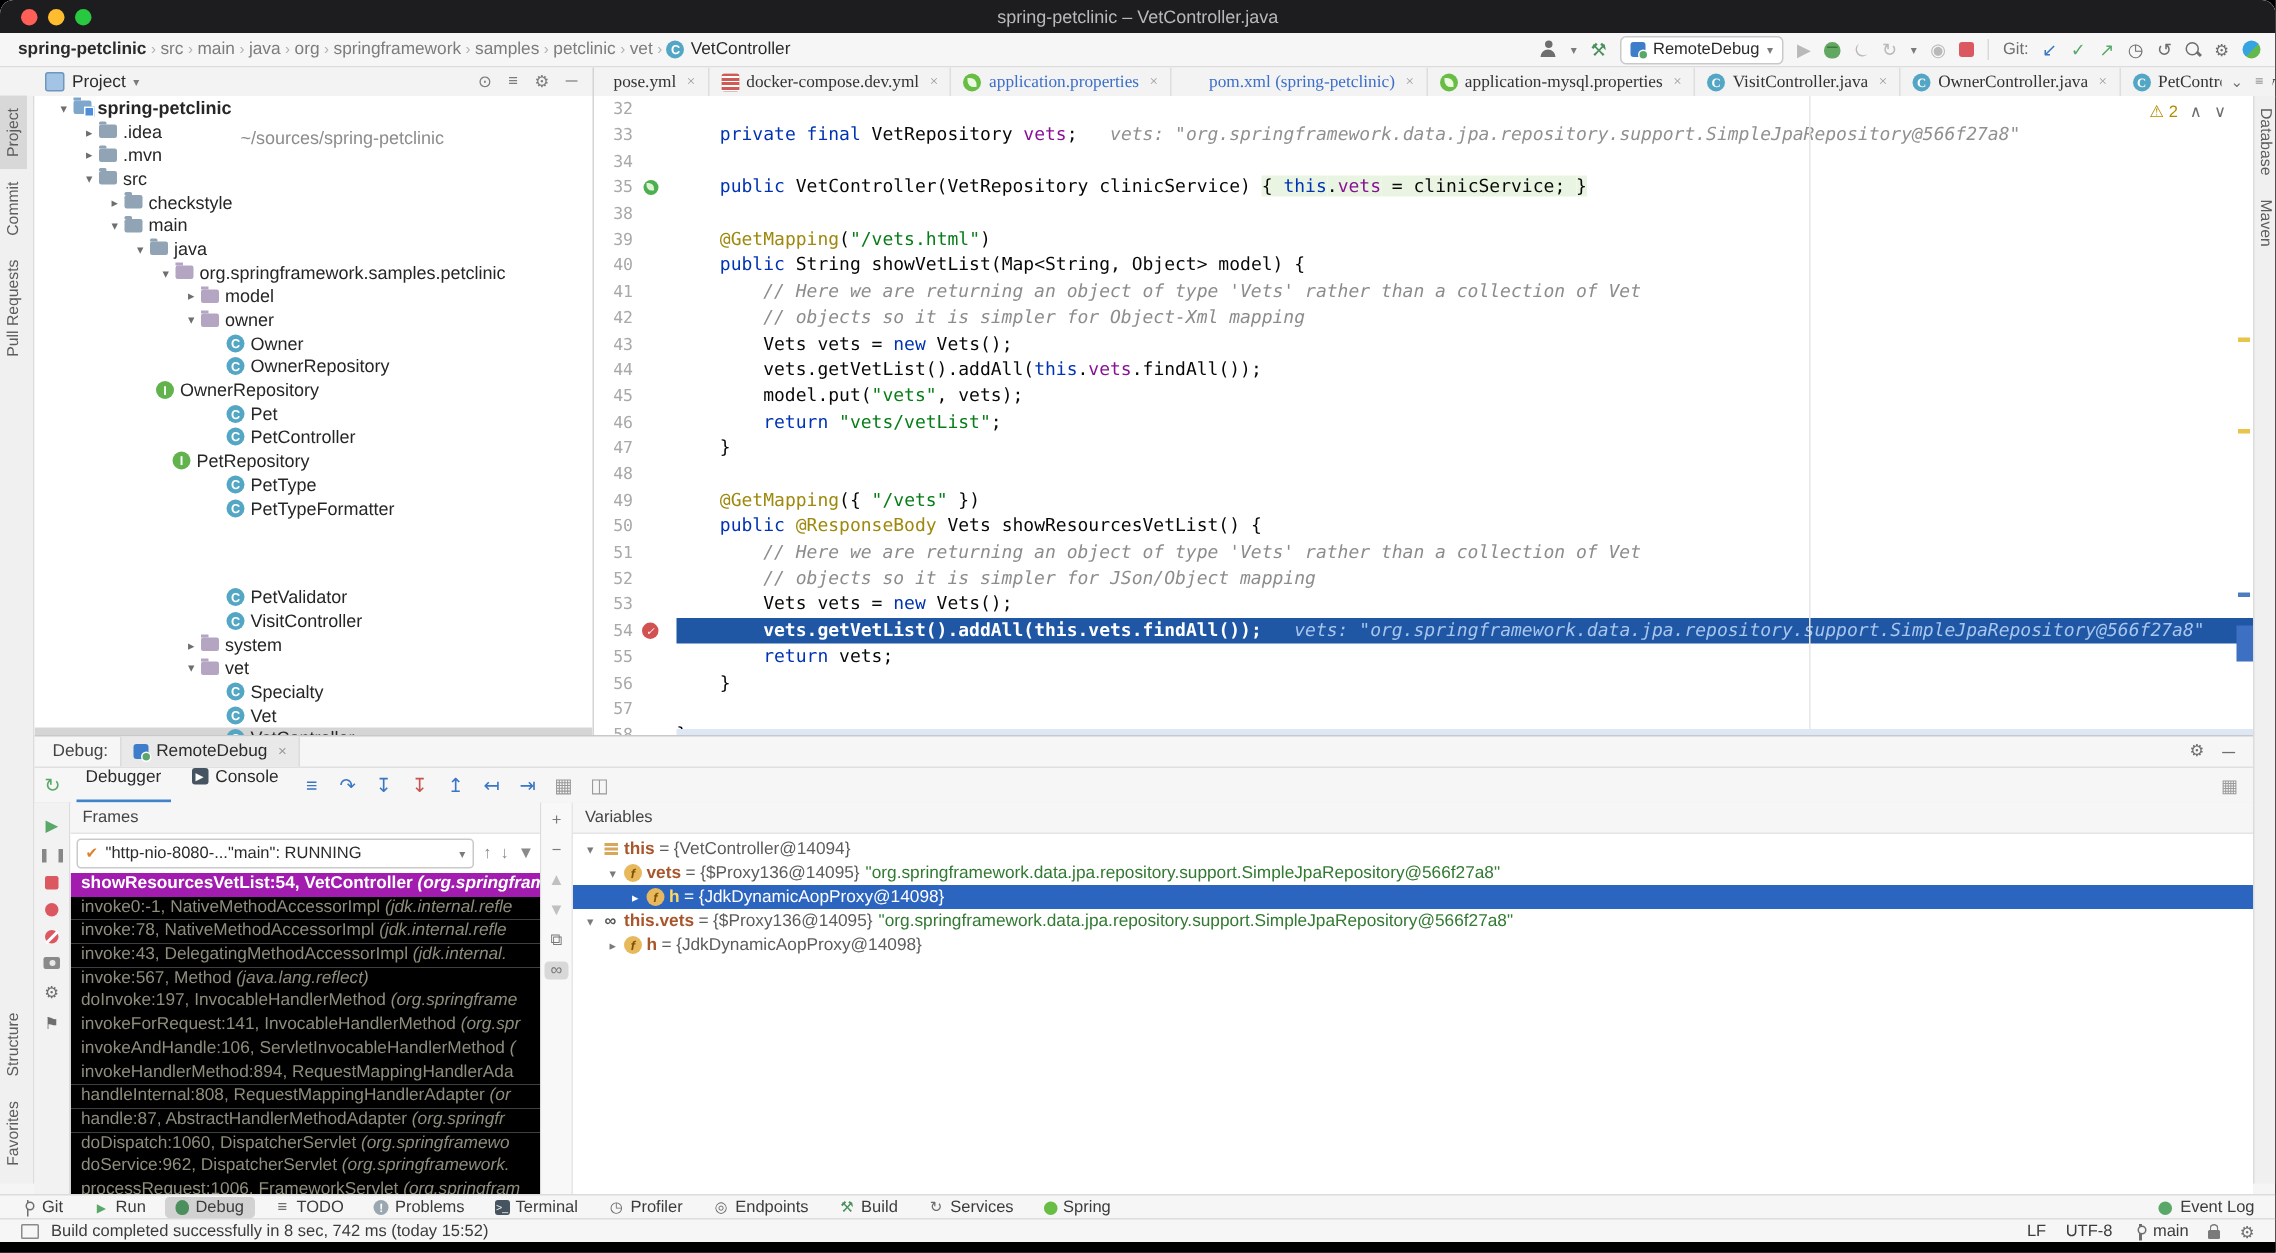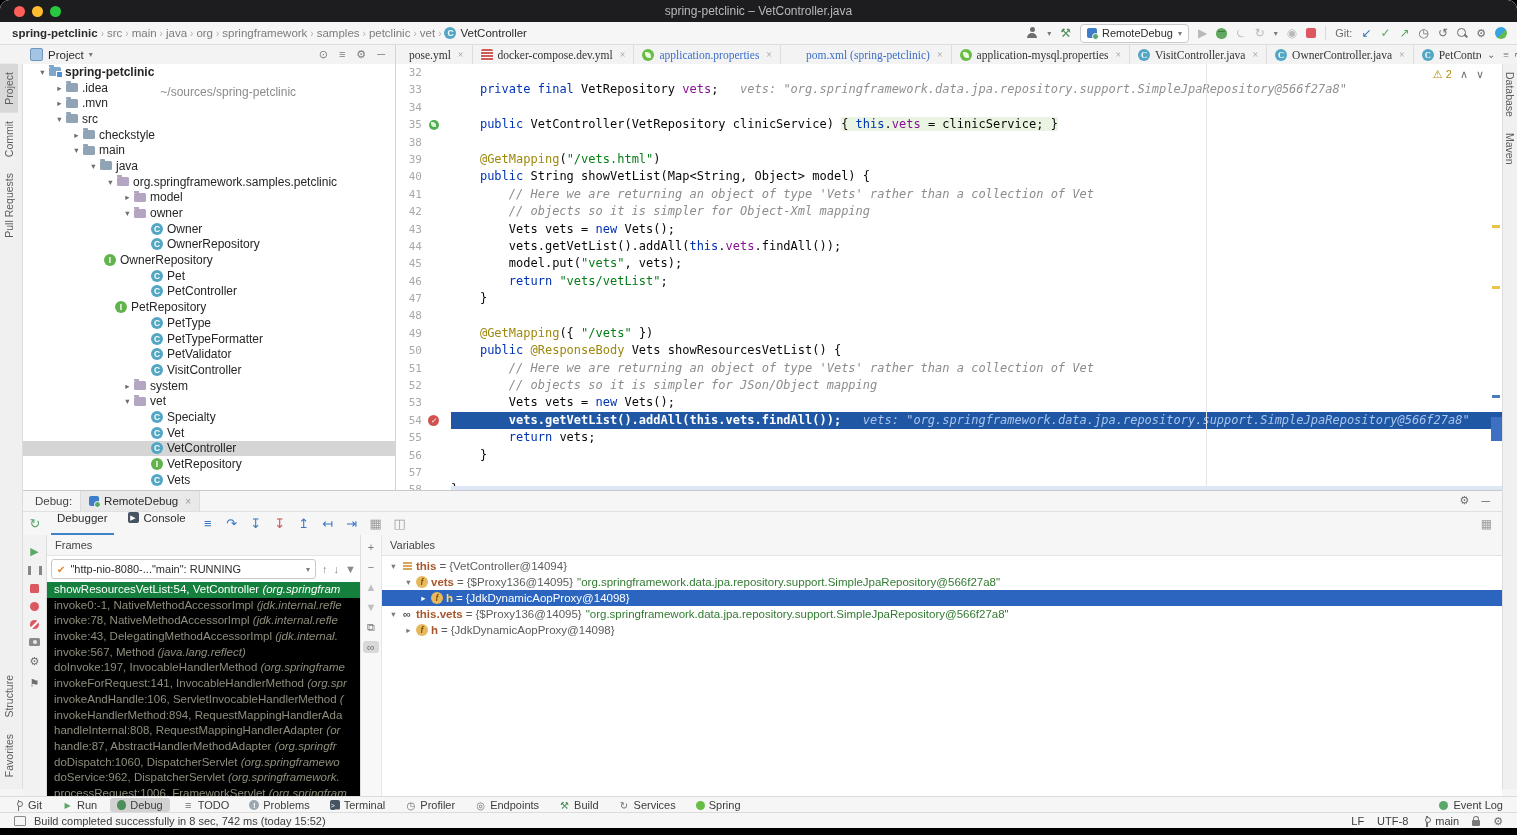--- a/index.html
+++ b/index.html
@@ -137,21 +137,21 @@
   .cam-ico::after{content:"";position:absolute;left:3.5px;top:2px;width:4px;height:4px;border-radius:50%;background:#e8e8e8;}
   .frames{width:313px;flex:none;border-right:1px solid #dcdcdc;display:flex;flex-direction:column;overflow:hidden;background:#fff;}
   .panel-hd{height:20px;line-height:20px;padding-left:8px;font-size:11px;color:#444;background:#f6f6f6;border-bottom:1px solid #e4e4e4;flex:none;}
   .thread-row{display:flex;align-items:center;gap:6px;padding:3px 4px;background:#fff;flex:none;}
   .thread-dd{flex:1;display:flex;align-items:center;gap:5px;border:1px solid #c9c9c9;border-radius:3px;height:18px;padding:0 5px;font-size:11px;color:#2b2b2b;background:#fff;white-space:nowrap;overflow:hidden;}
   .check-orange{color:#e08027;font-size:10px;}
   .thr-ico{color:#8a8a8a;font-size:11px;}
   .flist{flex:1;overflow:hidden;}
   .frow{height:15.7px;line-height:15.7px;font-size:11.5px;color:#8f8d7c;background:#000000;padding-left:7px;white-space:nowrap;overflow:hidden;}
   .frow .floc{font-style:italic;}
-  .frow.sel{background:#15803d;color:#fff;font-weight:normal;}
+  .frow.sel{background:#a21caf;color:#fff;font-weight:bold;}
   .vars{flex:1;display:flex;overflow:hidden;background:#fff;}
   .vars-tools{width:20px;flex:none;border-right:1px solid #e6e6e6;display:flex;flex-direction:column;align-items:center;gap:8px;padding-top:6px;background:#f8f8f8;}
   .vti{font-size:11px;color:#7a7a7a;line-height:12px;width:16px;text-align:center;}
   .vti.dim{color:#c0c0c0;}
   .vti.toggled{background:#d8d8d8;border-radius:3px;}
   .vars-main{flex:1;display:flex;flex-direction:column;overflow:hidden;}
   .vlist{flex:1;padding-top:2px;}
   .vrow{height:16px;display:flex;align-items:center;font-size:11.5px;white-space:nowrap;overflow:hidden;}
   .vrow .arrow{color:#7a7a7a;}
   .vname{color:#a8562c;font-weight:bold;margin:0 0 0 3px;}
@@ -426,21 +426,21 @@
           <div class="trow" style="padding-left: 116px;">
             <span class="arrow"></span>
             <span class="ticon fold-ico icon-class"></span>
             <span>PetType</span>
           </div>
           <div class="trow" style="padding-left: 116px;">
             <span class="arrow"></span>
             <span class="ticon fold-ico icon-class"></span>
             <span>PetTypeFormatter</span>
           </div>
-          <div class="trow" style="padding-left: 116px;">
+          <div class="trow" style="padding-left: 116px; margin-top: 44px;">
             <span class="arrow"></span>
             <span class="ticon fold-ico icon-class"></span>
             <span>PetValidator</span>
           </div>
           <div class="trow" style="padding-left: 116px;">
             <span class="arrow"></span>
             <span class="ticon fold-ico icon-class"></span>
             <span>VisitController</span>
           </div>
           <div class="trow" style="padding-left: 99px;">

